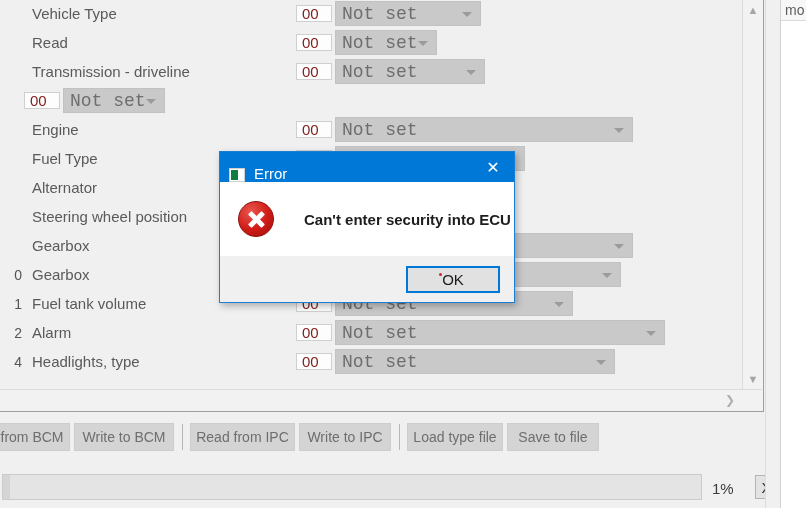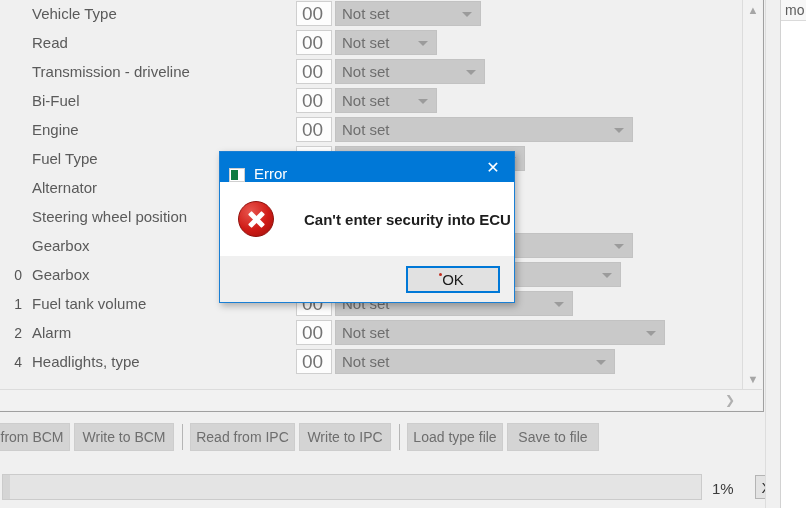--- a/index.html
+++ b/index.html
@@ -68,47 +68,48 @@
     color: #5a5a5a;
     white-space: nowrap;
     overflow: hidden;
     padding-left: 8px;
     box-sizing: border-box;
   }
 
   .hex-field {
     flex: 0 0 36px;
     width: 36px;
-    height: 25px;
+    height: 17px;
     background: #fdfdfd;
     border: 1px solid #cfcfcf;
-    font-size: 19px;
-    color: #737373;
+    font-size: 15px;
+    color: #7f1d1d;
     display: flex;
     align-items: center;
     padding-left: 5px;
     box-sizing: border-box;
   }
 
   .combo {
     height: 25px;
     margin-left: 3px;
     background: #c9c9c9;
     border: 1px solid #c2c2c2;
     position: relative;
     display: flex;
     align-items: center;
     box-sizing: border-box;
   }
 
   .combo .combo-text {
-    font-size: 15px;
+    font-size: 18px;
     color: #6e6e6e;
     padding-left: 6px;
     white-space: nowrap;
+    font-family: Liberation Mono, monospace;
   }
 
   .combo .arrow {
     position: absolute;
     right: 8px;
     top: 50%;
     width: 0;
     height: 0;
     margin-top: -2px;
     border-left: 5px solid transparent;
@@ -442,21 +443,20 @@
           <div class="row-num"></div>
           <div class="row-label">Transmission - driveline</div>
           <div class="hex-field">00</div>
           <div class="combo" style="width: 150px;">
             <span class="combo-text">Not set</span>
             <span class="arrow"></span>
           </div>
         </div>
         <div class="row">
           <div class="row-num"></div>
-          <div class="row-label">Bi-Fuel</div>
           <div class="hex-field">00</div>
           <div class="combo" style="width: 102px;">
             <span class="combo-text">Not set</span>
             <span class="arrow"></span>
           </div>
         </div>
         <div class="row">
           <div class="row-num"></div>
           <div class="row-label">Engine</div>
           <div class="hex-field">00</div>

